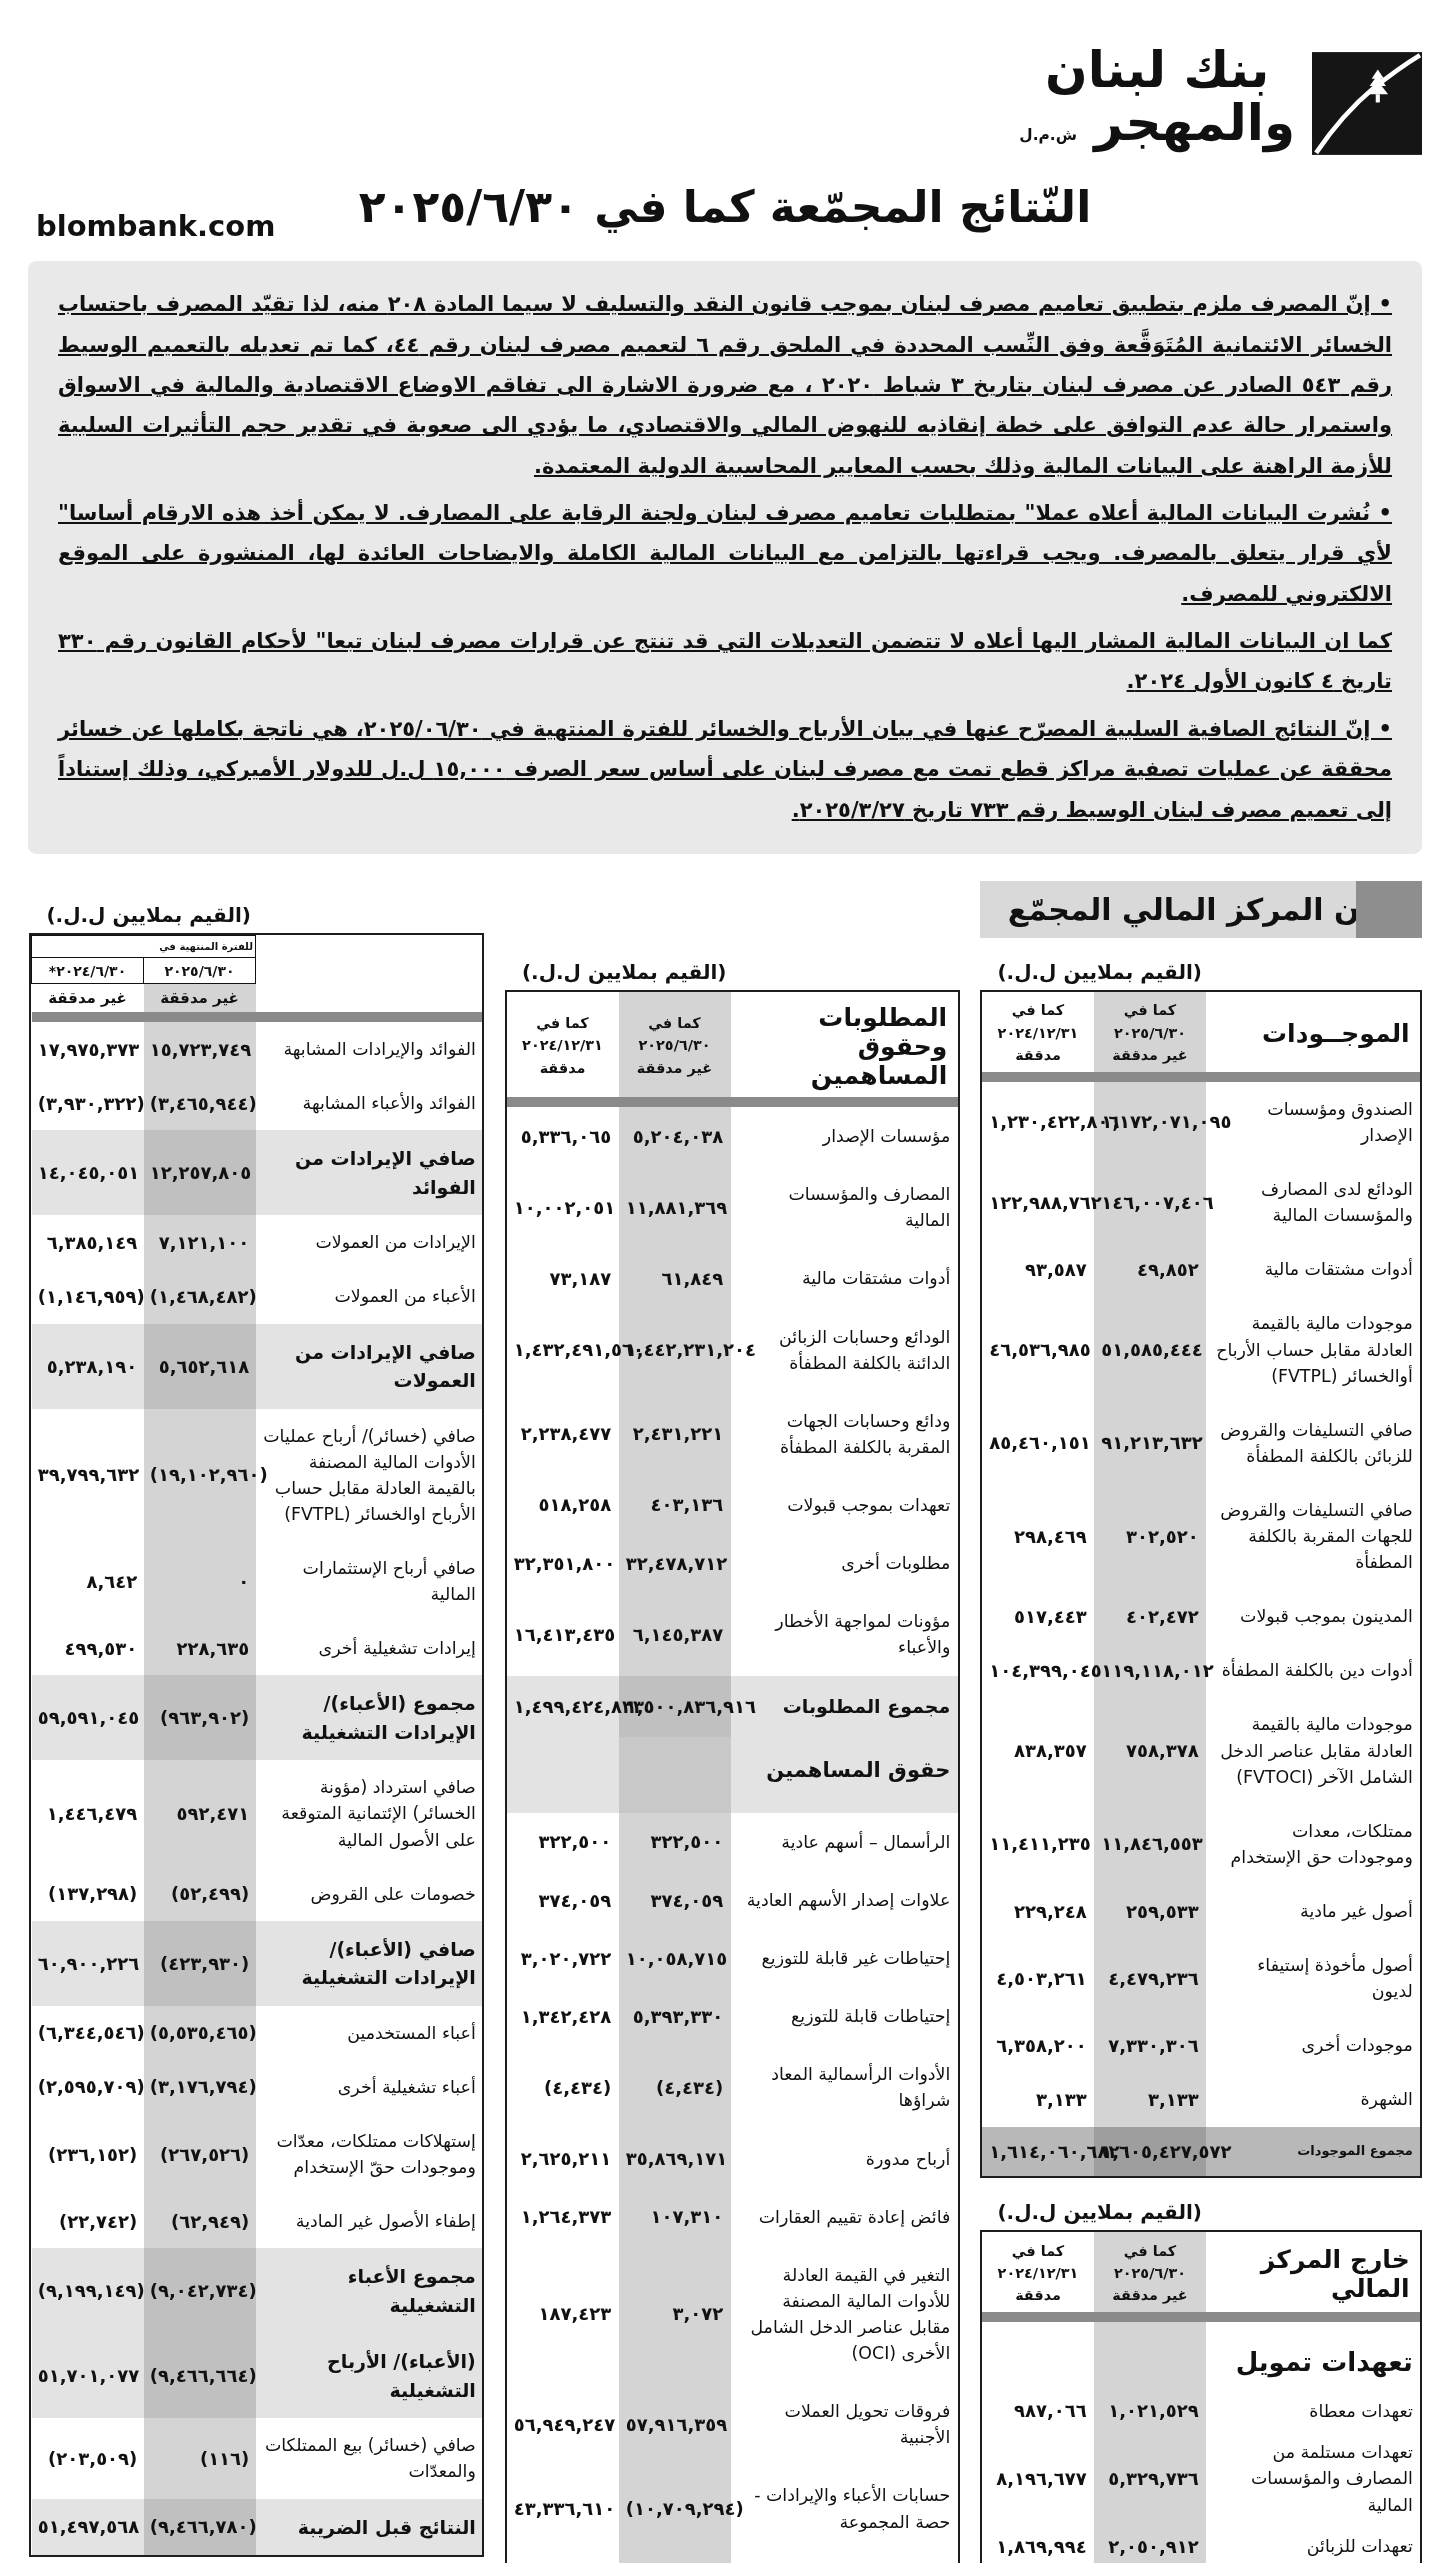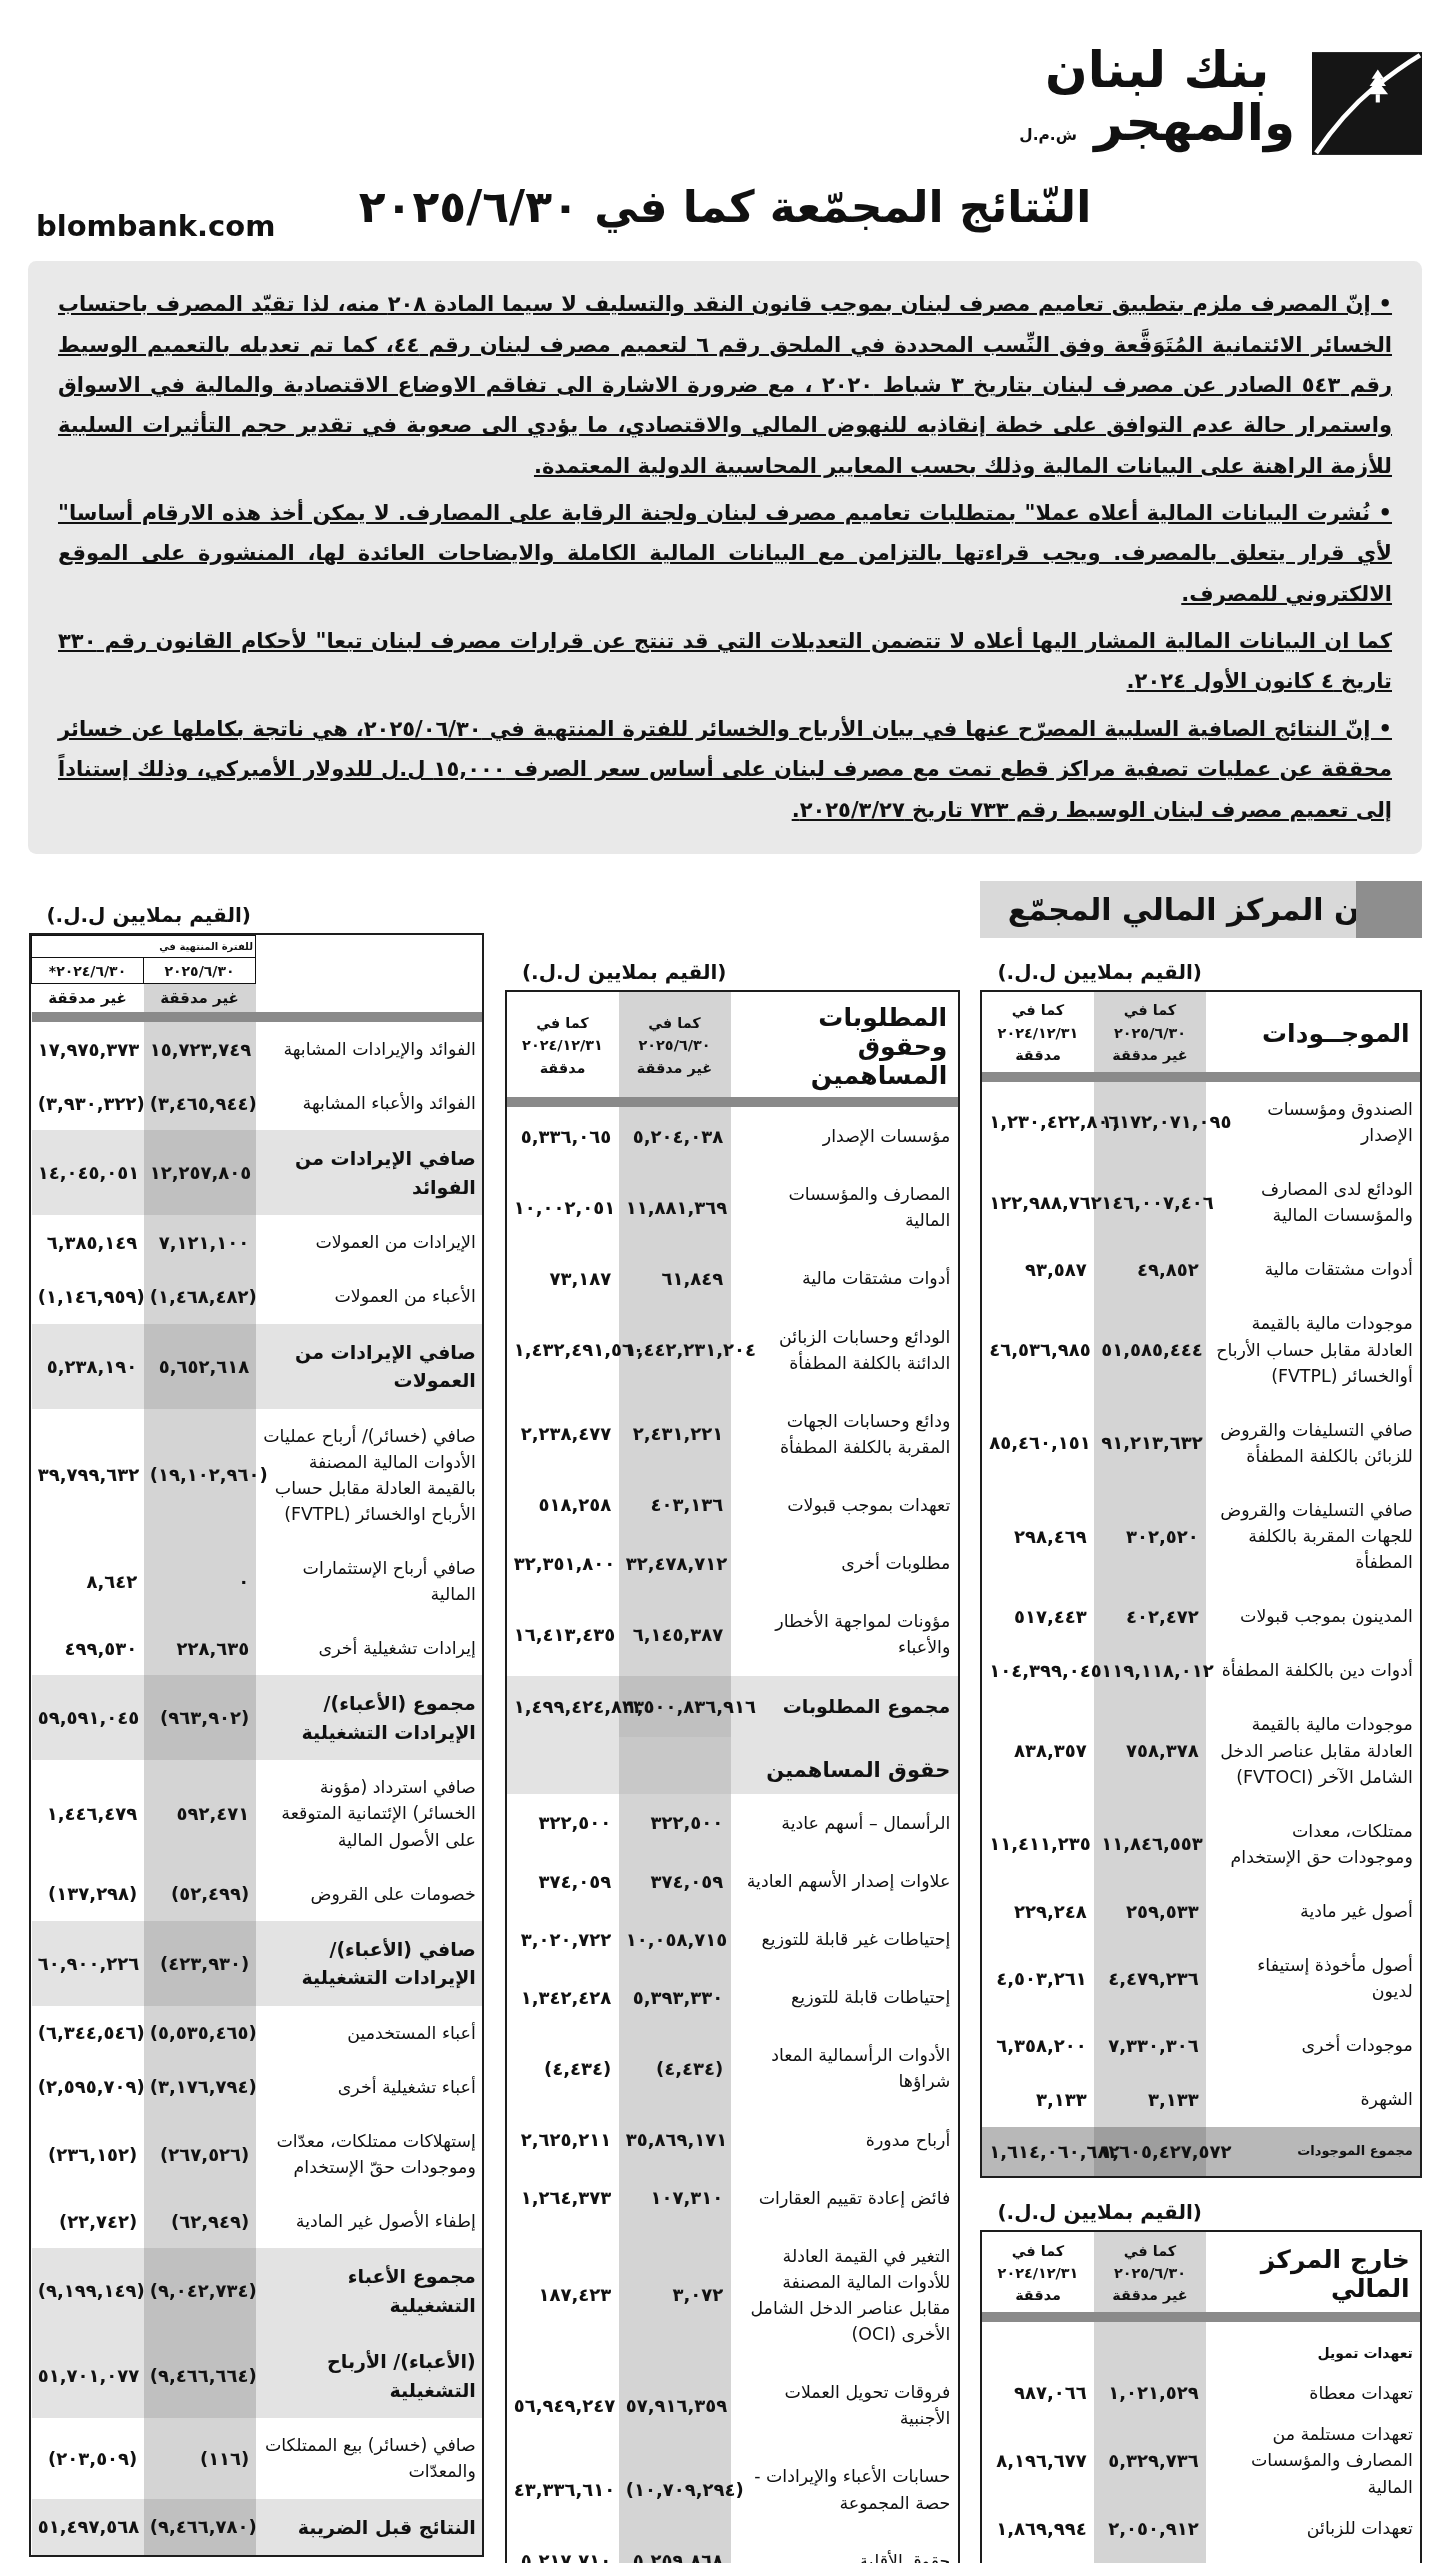--- a/index.html
+++ b/index.html
@@ -53,26 +53,26 @@
 
   .tbl-assets td.lbl,.tbl-assets td.val{padding:14px 7.2px;}
   .tbl-liab  td.lbl,.tbl-liab  td.val{padding:16px 7.2px;}
   .tbl-offb  td.lbl,.tbl-offb  td.val{padding:7.7px 7.2px;}
   .tbl-income td.lbl,.tbl-income td.val{padding:14px 6.2px;}
 
   tr.r-total{background:#e3e3e3;}
   tr.r-total td.lbl{font-weight:bold;font-size:19px;}
   tr.r-total td.c2025{background:#c0c0c0;}
   tr.r-section{background:#e3e3e3;}
-  tr.r-section td.lbl{font-weight:bold;font-size:21px;padding-top:18.5px;padding-bottom:7px;}
+  tr.r-section td.lbl{font-weight:bold;font-size:21px;padding-top:18.5px;padding-bottom:26px;}
   tr.r-section td.c2025{background:#c8c8c8;}
   tr.r-grand{background:#b8b8b8;}
   tr.r-grand td.lbl{font-weight:bold;font-size:13px;}
   tr.r-grand td.c2025{background:#9e9e9e;}
-  tr.r-group td.lbl{font-weight:bold;font-size:14px;padding-top:21.5px;}
+  tr.r-group td.lbl{font-weight:bold;font-size:26px;padding-top:21.5px;}
 
   
   .ih-period{border:1.5px solid #111;text-align:right;font-size:10px;font-weight:bold;padding:5.1px 2.1px;}
   .ih-date{border:1.5px solid #111;border-top:none;text-align:center;font-size:14px;font-weight:bold;direction:ltr;padding:4.1px 2.1px;}
   .ih-audit{text-align:center;font-size:15px;font-weight:bold;padding:5.1px 2.1px;}
 </style>
 </head>
 <body>
 
 <div class="page">

